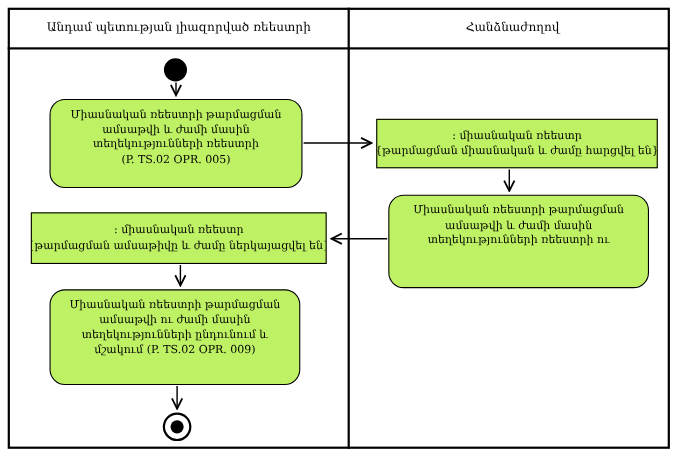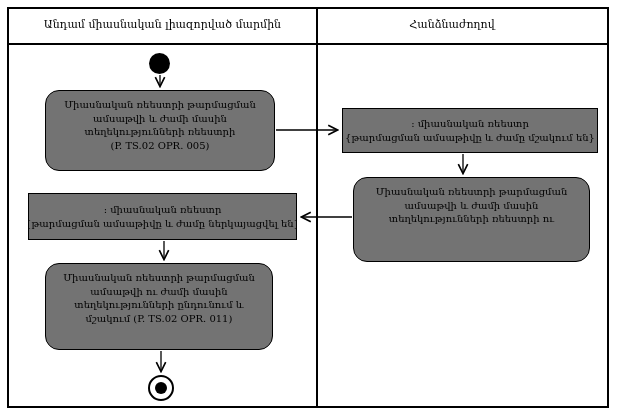--- a/index.html
+++ b/index.html
@@ -22,24 +22,24 @@
   .lane-divider {
     position:absolute; left:316px; top:7px; width:2px; height:401px;
     background:#000;
   }
   .lane-title {
     position:absolute; top:7px; height:36px;
     display:flex; align-items:center; justify-content:center;
     font-size:11px; text-align:center;
   }
   .lane-title.left  { left:9px;   width:307px; }
-  .lane-title.right { left:306px; width:292px; }
+  .lane-title.right { left:320px; width:292px; }
 
   .node {
-    position:absolute; background:#737373; border:1.5px solid #000;
+    position:absolute; background:#bef264; border:1.5px solid #000;
     text-align:center; display:flex; flex-direction:column;
     align-items:center; overflow:hidden;
   }
   .node .tl { display:block; white-space:nowrap; }
   .node.rounded { border-radius:14px; justify-content:flex-start; padding-top:7px; }
   .node.rect    { justify-content:center; }
 
   .initial-node {
     position:absolute; left:149px; top:53px; width:21px; height:21px;
     background:#000; border-radius:50%;
@@ -57,53 +57,53 @@
 </style>
 </head>
 <body>
 
 <div class="diagram">
 
   <div class="frame"></div>
   <div class="lane-divider"></div>
   <div class="header-separator"></div>
 
-  <div class="lane-title left">Անդամ միասնական լիազորված մարմին</div>
+  <div class="lane-title left">Անդամ պետության լիազորված ռեեստրի</div>
   <div class="lane-title right">Հանձնաժողով</div>
 
   <div class="initial-node"></div>
 
   <div class="node rounded" style="left:45px; top:90px; width:230px; height:81px;">
     <span class="tl">Միասնական ռեեստրի թարմացման</span>
     <span class="tl">ամսաթվի և ժամի մասին</span>
     <span class="tl">տեղեկությունների ռեեստրի</span>
     <span class="tl">(P. TS.02 OPR. 005)</span>
   </div>
 
   <div class="node rect" style="left:342px; top:108px; width:256px; height:45px; border-width:1px;">
     <span class="tl">: միասնական ռեեստր</span>
-    <span class="tl">{թարմացման ամսաթիվը և ժամը մշակում են}</span>
+    <span class="tl">{թարմացման միասնական և ժամը հարցվել են}</span>
   </div>
 
   <div class="node rounded" style="left:353px; top:177px; width:237px; height:85px;">
     <span class="tl">Միասնական ռեեստրի թարմացման</span>
     <span class="tl">ամսաթվի և ժամի մասին</span>
     <span class="tl">տեղեկությունների ռեեստրի ու</span>
   </div>
 
   <div class="node rect" style="left:28px; top:193px; width:269px; height:47px; border-width:1px;">
     <span class="tl">: միասնական ռեեստր</span>
     <span class="tl">{թարմացման ամսաթիվը և ժամը ներկայացվել են}</span>
   </div>
 
   <div class="node rounded" style="left:45px; top:263px; width:228px; height:87px;">
     <span class="tl">Միասնական ռեեստրի թարմացման</span>
     <span class="tl">ամսաթվի ու ժամի մասին</span>
     <span class="tl">տեղեկությունների ընդունում և</span>
-    <span class="tl">մշակում (P. TS.02 OPR. 011)</span>
+    <span class="tl">մշակում (P. TS.02 OPR. 009)</span>
   </div>
 
   <div class="final-node">
     <div class="dot"></div>
   </div>
 
   <svg class="connectors" viewBox="0 0 617 416" xmlns="http://www.w3.org/2000/svg">
     <defs>
       <marker id="arrow" viewBox="0 0 10 10" refX="8.5" refY="5" markerWidth="9" markerHeight="9" orient="auto">
         <path d="M1,1 L9,5 L1,9" fill="none" stroke="#000" stroke-width="1.4"></path>

